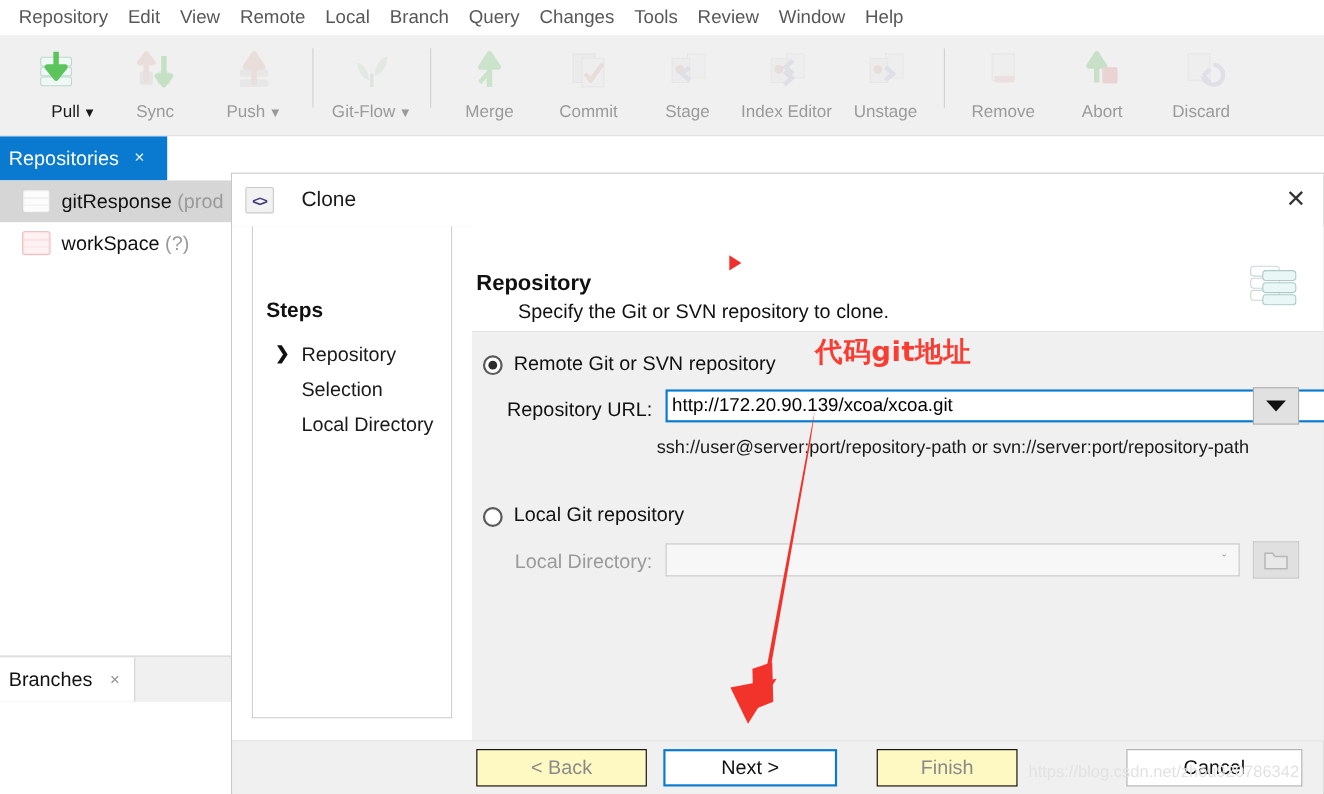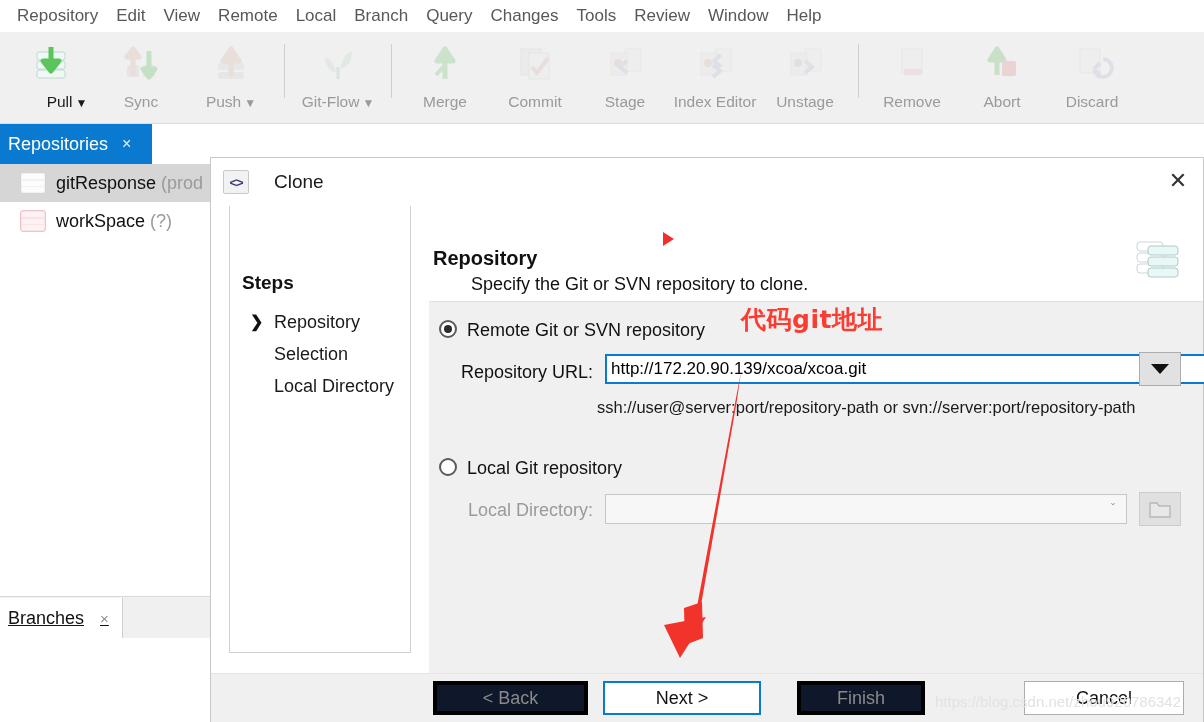--- a/index.html
+++ b/index.html
@@ -118,21 +118,21 @@
     background: #f0f0f0;
     border-top: 1px solid #d8d8d8;
   }
   .tab-branches {
     position: absolute; left: 0; top: 1px;
     width: 123px; height: 41px;
     background: #ffffff;
     border: 1px solid #cfcfcf; border-top: none; border-left: none;
     box-sizing: border-box;
     display: flex; align-items: center; padding-left: 8px;
-    font-size: 18px; color: #111; text-decoration: underline;
+    font-size: 18px; color: #111;
   }
   .tab-branches .tab-x { margin-left: 16px; font-size: 15px; color: #8f8f8f; }
   .leftpane-bottombody {
     position: absolute; left: 0; top: 514px; width: 212px; height: 184px;
     background: #ffffff;
   }
 
   
   .mainbg {
     position:absolute; left:212px; top:124px; width: 992px; height: 598px;
@@ -225,21 +225,21 @@
     position: absolute; right: 22px; top: 28px;
     width: 46px; height: 44px;
   }
 
   .content-form {
     position:absolute; left: 0; top: 96px; width: 774px; height: 371px;
     background: #f0f0f0;
   }
 
   .radio-row {
-    position:absolute; display:flex; align-items:flex-start;
+    position:absolute; display:flex; align-items:flex-end;
   }
   .radio {
     width: 18px; height: 18px; border-radius: 50%;
     border: 2px solid #5a5a5a; background: #ffffff;
     box-sizing: border-box; position: relative; margin-right: 10px;
     flex: 0 0 auto;
   }
   .radio.checked::after {
     content:""; position:absolute; left: 3px; top: 3px;
     width: 8px; height: 8px; border-radius:50%; background: #2b2b2b;
@@ -293,21 +293,21 @@
   .dlg-footer {
     position:absolute; left: 0; top: 515px; width: 992px; height: 48px;
     background: #f0f0f0;
     border-top: 1px solid #e4e4e4;
   }
   .btn {
     position:absolute; height: 34px;
     display:flex; align-items:center; justify-content:center;
     font-size: 18px; box-sizing: border-box;
   }
-  .btn.disabled { background:#0f172a; border: 4px solid #000000; color:#8a8a8a; }
+  .btn.disabled { background:#fef9c3; border: 1px solid #000000; color:#8a8a8a; }
   .btn.normal { background:#ffffff; border: 1px solid #adadad; color:#111; }
   .btn.primary { background:#ffffff; border: 2px solid #0a7ad0; color:#111; }
 
   
   .anno-cn {
     position:absolute; left: 741px; top: 303px;
     font-size: 25px; color: #fa3c32;
     font-family: "DejaVu Sans", sans-serif;
     font-weight: 600;
     white-space: nowrap;

